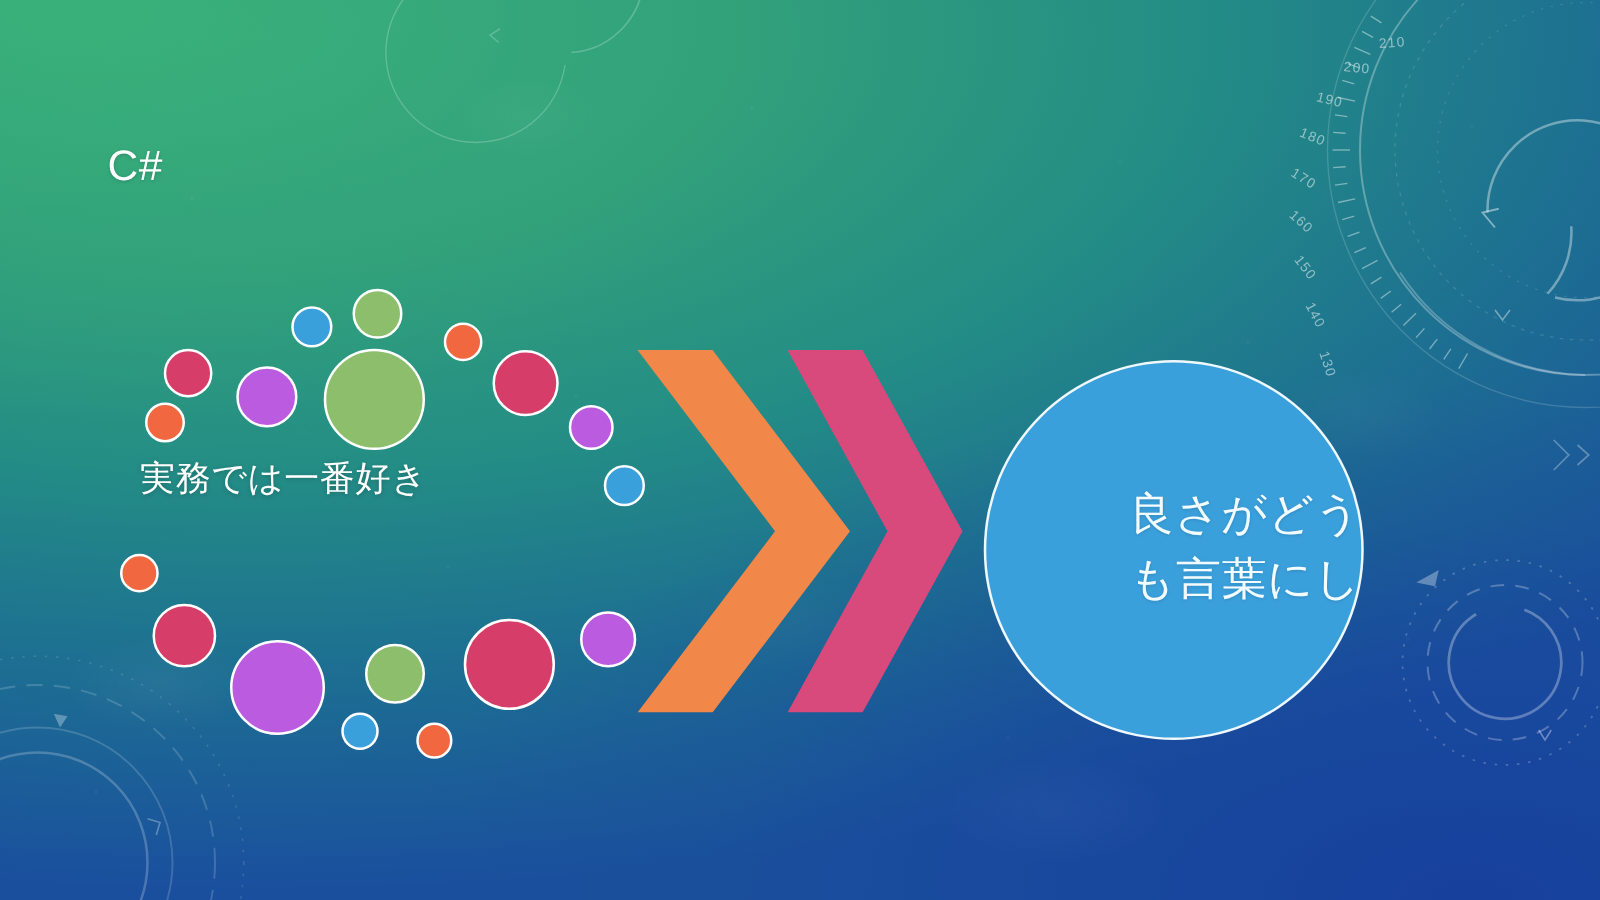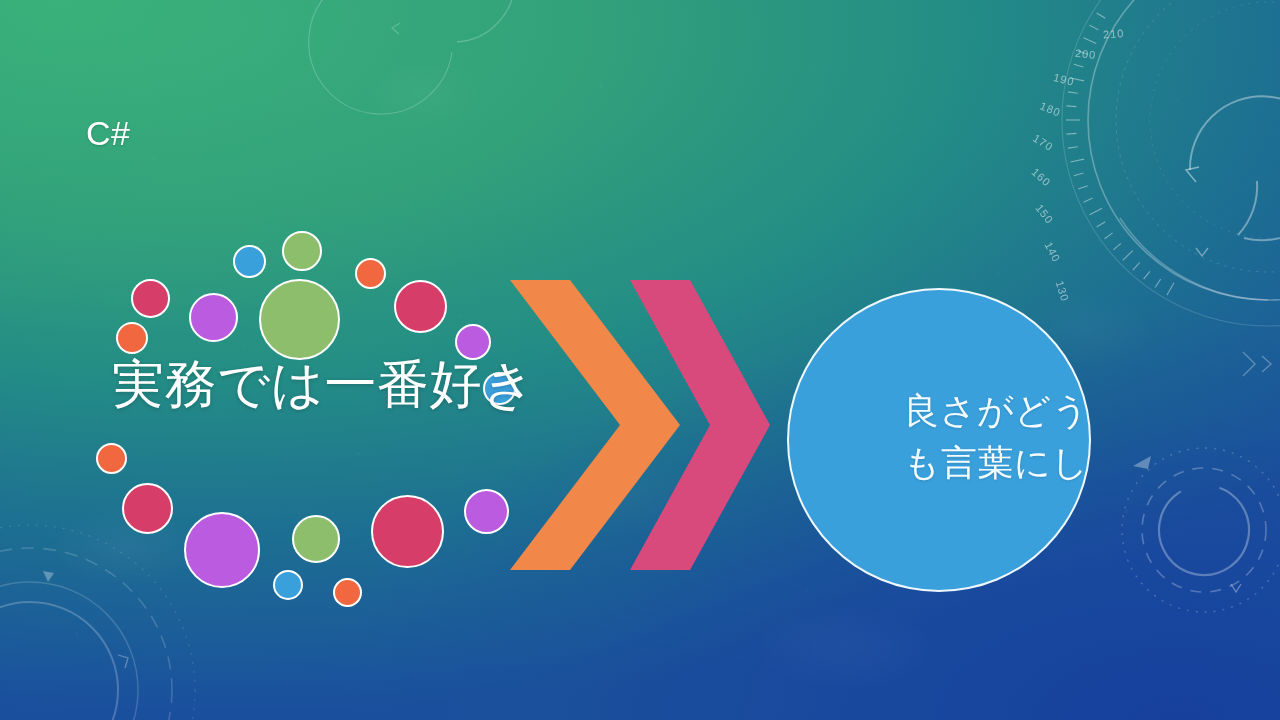--- a/index.html
+++ b/index.html
@@ -114,24 +114,24 @@
     position: absolute;
     border-radius: 50%;
     border: 2.5px solid #ffffff;
     box-sizing: border-box;
   }
 
   
   .left-text {
     position: absolute;
     left: 112px;
-    top: 346px;
+    top: 362px;
     width: 420px;
     color: #ffffff;
-    font-size: 52px;
+    font-size: 28px;
     line-height: 1.48;
     font-weight: 400;
     letter-spacing: .5px;
     text-shadow: 0 1px 4px rgba(0,0,0,.22);
   }
   .left-text .ln { display: block; white-space: nowrap; }
 
   
   .chevrons { position: absolute; left: 505px; top: 280px; }
 

